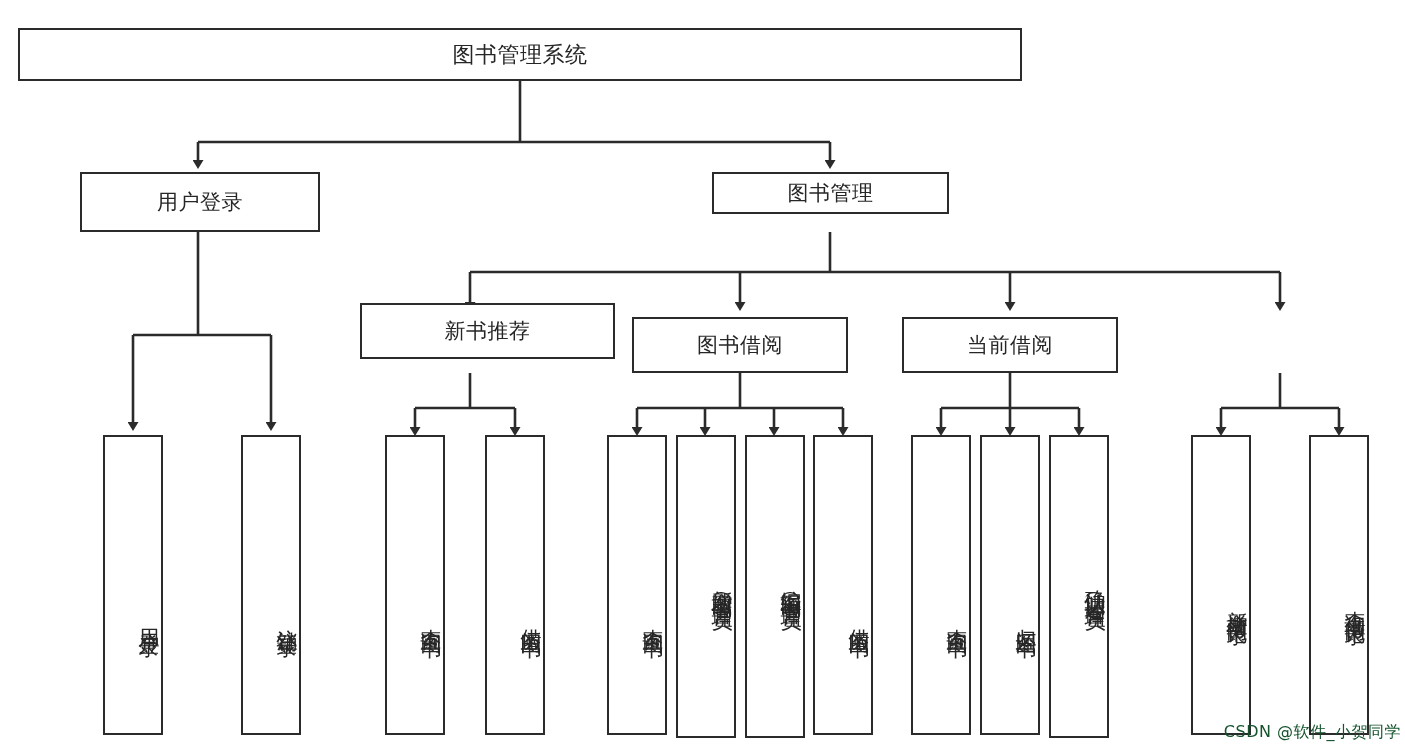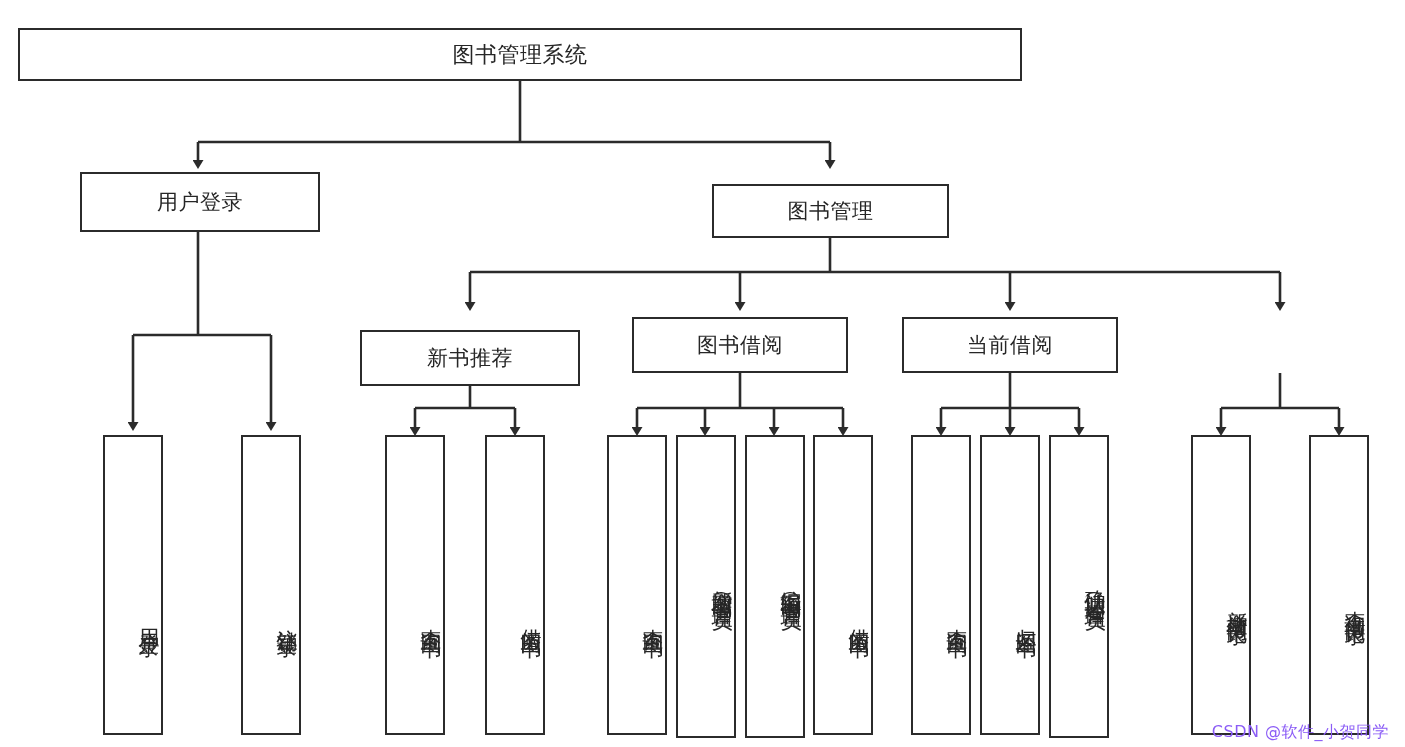--- a/index.html
+++ b/index.html
@@ -57,24 +57,24 @@
   .node.v.tall {
     align-items: flex-start;
   }
   .node.v .vtext {
     writing-mode: vertical-rl;
     text-orientation: upright;
     white-space: nowrap;
   }
   #watermark {
     position: absolute;
-    right: 16px;
+    right: 4px;
     bottom: 4px;
     font-size: 16px;
-    color: #8b5cf6;
+    color: #14532d;
     letter-spacing: 0.5px;
     white-space: nowrap;
     text-align: center;
   }
 </style>
 </head>
 <body>
 
 <div id="canvas">
 
@@ -128,25 +128,25 @@
     </g>
   </svg>
 
   <div class="node root h" style="left:18px; top:28px; width:1004px; height:53px;">
     <span>图书管理系统</span>
   </div>
 
   <div class="node h" style="left:80px; top:172px; width:240px; height:60px;">
     <span>用户登录</span>
   </div>
-  <div class="node h" style="left:712px; top:172px; width:237px; height:54px;margin-top:12px;">
+  <div class="node h" style="left:712px; top:172px; width:237px; height:42px;">
     <span>图书管理</span>
   </div>
 
-  <div class="node h" style="left:360px; top:330px; width:220px; height:56px;">
+  <div class="node h" style="left:360px; top:303px; width:255px; height:56px;">
     <span>新书推荐</span>
   </div>
   <div class="node h" style="left:902px; top:317px; width:216px; height:56px;">
     <span>当前借阅</span>
   </div>
   <div class="node h" style="left:632px; top:317px; width:216px; height:56px;">
     <span>图书借阅</span>
   </div>
 
   <div class="node v" style="left:103px; top:435px; width:60px; height:300px; padding-top:72px;">

